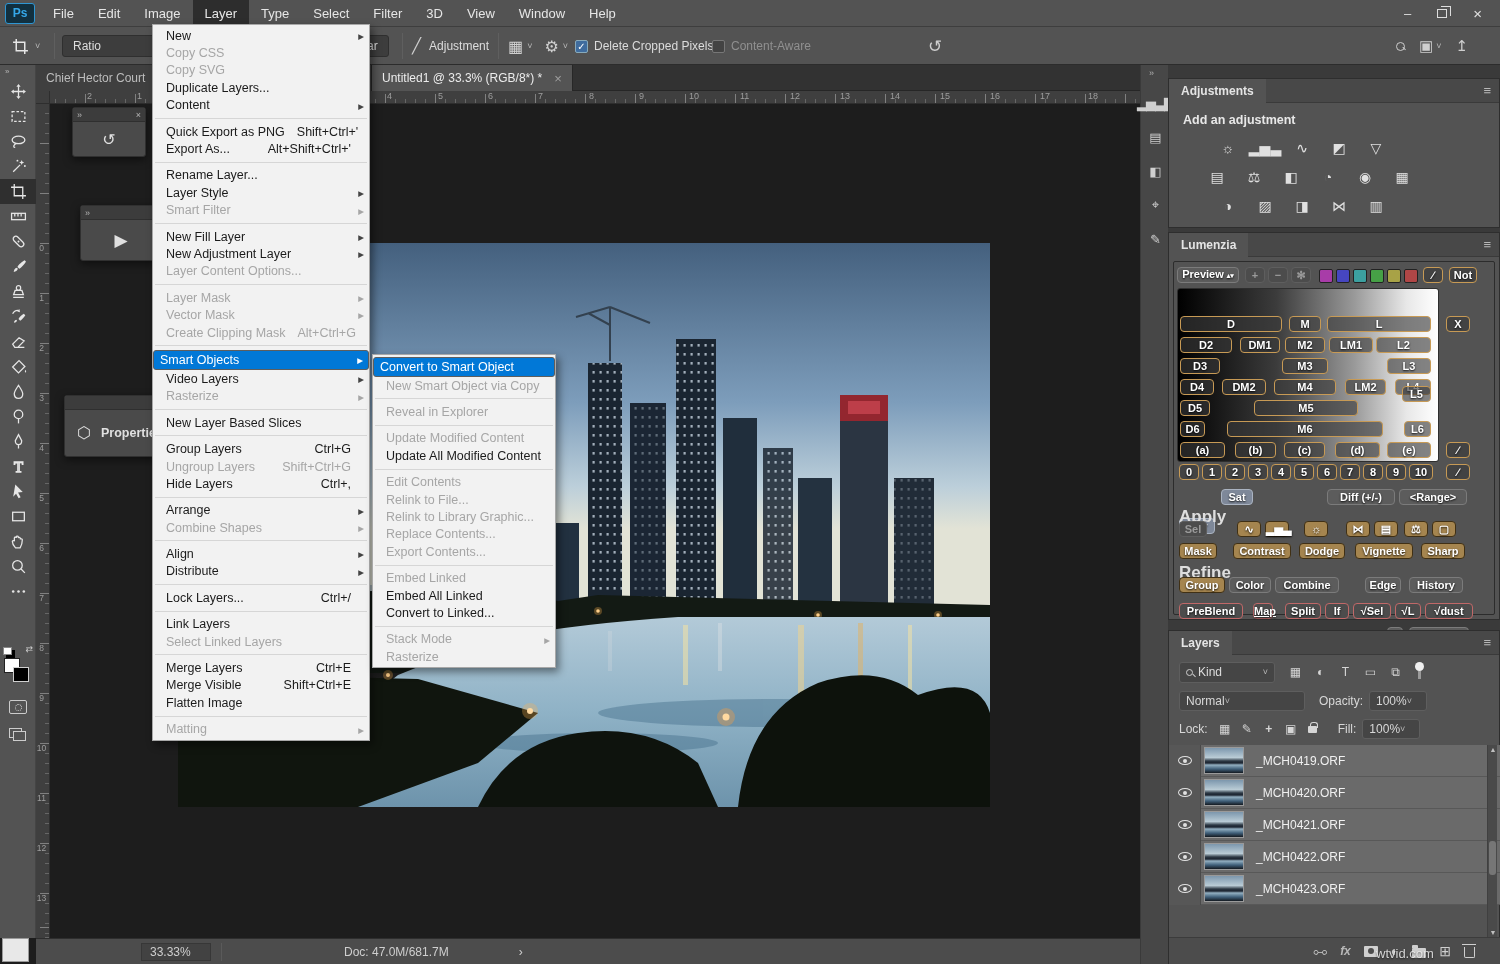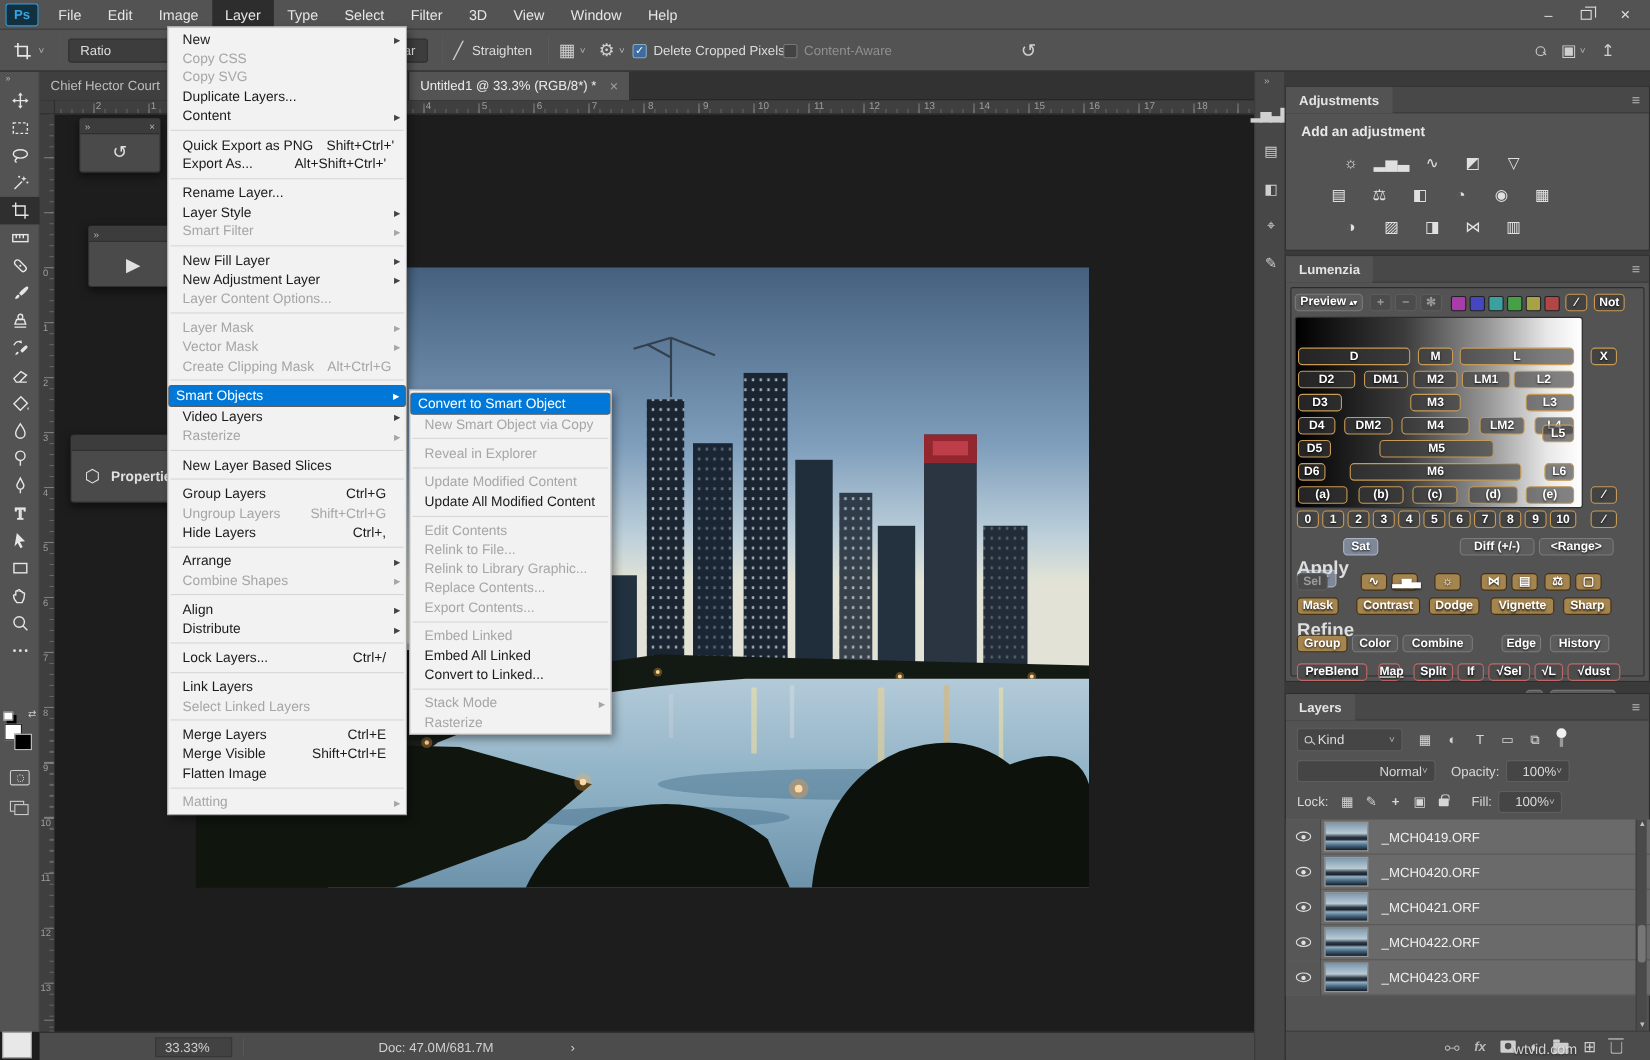--- a/index.html
+++ b/index.html
@@ -120,21 +120,21 @@
   
   .lay-row1{position:absolute;left:0;top:28px;width:332px;height:26px;display:flex;align-items:center}
   .kindbox{margin-left:10px;width:96px;height:21px;background:#454545;border:1px solid #5e5e5e;border-radius:3px;display:flex;align-items:center;gap:5px;padding:0 6px;color:#dcdcdc}
   .mag{width:7px;height:7px;border:1.4px solid #ccc;border-radius:50%;position:relative}
   .mag::after{content:"";position:absolute;left:5px;top:5px;width:4px;height:1.4px;background:#ccc;transform:rotate(45deg)}
   .fil-icon{width:25px;height:21px;display:flex;align-items:center;justify-content:center;color:#d6d6d6;font-size:12px}
   .pin{width:14px;height:21px;margin-left:4px;display:flex;flex-direction:column;align-items:center}
   .pin i{width:9px;height:9px;background:#f0f0f0;border-radius:50%}
   .pin u{width:3px;height:8px;background:#9a9a9a;text-decoration:none}
   .lay-row2{position:absolute;left:0;top:58px;width:332px;height:24px;display:flex;align-items:center;color:#d8d8d8}
-  .sel{height:20px;background:#454545;border:1px solid #5e5e5e;border-radius:3px;display:flex;align-items:center;padding:0 6px;justify-content:flex-end}
+  .sel{height:20px;background:#454545;border:1px solid #5e5e5e;border-radius:3px;display:flex;align-items:center;padding:0 6px;justify-content:flex-start}
   .chip{color:#bbb;font-size:9px}
   .lay-row3{position:absolute;left:0;top:86px;width:332px;height:24px;display:flex;align-items:center;color:#d8d8d8}
   .lockic{width:22px;text-align:center;color:#d6d6d6;font-size:12px}
   .padlock{display:inline-block;width:9px;height:7px;background:#d6d6d6;border-radius:1px;position:relative;margin-top:4px}
   .padlock::before{content:"";position:absolute;left:1.5px;top:-4px;width:6px;height:5px;border:1.5px solid #d6d6d6;border-bottom:none;border-radius:3px 3px 0 0}
   .layer-list{position:absolute;left:0;top:114px;width:332px}
   .layer-row{height:32px;display:flex;align-items:center;background:#6a6a6a;border-bottom:1px solid #585858}
   .eyecell{width:32px;height:32px;background:#575757;border-right:1px solid #4a4a4a;display:flex;align-items:center;justify-content:center}
   .eye{width:14px;height:9px;border:1.4px solid #e0e0e0;border-radius:50%;display:flex;align-items:center;justify-content:center}
   .eye i{width:4px;height:4px;background:#e0e0e0;border-radius:50%}
@@ -354,21 +354,21 @@
     <span class="vsep" style="left:54px"></span>
     <div class="abs" style="left:62px">
         <span class="pill" style="width:100px">Ratio</span>
       </div>
     <div class="abs" style="left:338px">
         <span class="pill">Clear</span>
       </div>
     <span class="vsep" style="left:402px"></span>
     <div class="abs" style="left:412px;gap:8px">
       <span class="obicon">╱</span>
-      <span>Straighten</span>
+      <span>Adjustment</span>
     </div>
     <span class="vsep" style="left:498px"></span>
     <div class="abs" style="left:508px;gap:4px">
       <span class="obicon" style="font-size:16px">▦</span>
       <span class="chip">˅</span>
       <span class="obicon" style="font-size:16px;margin-left:8px">⚙</span>
       <span class="chip">˅</span>
     </div>
     <div class="abs" style="left:575px">
       <span class="cb checked">✓</span>

